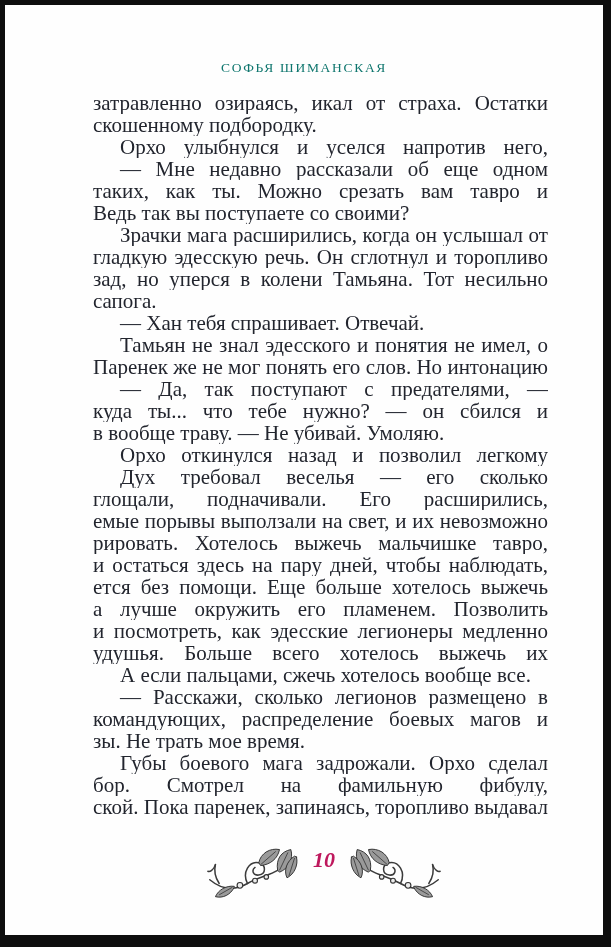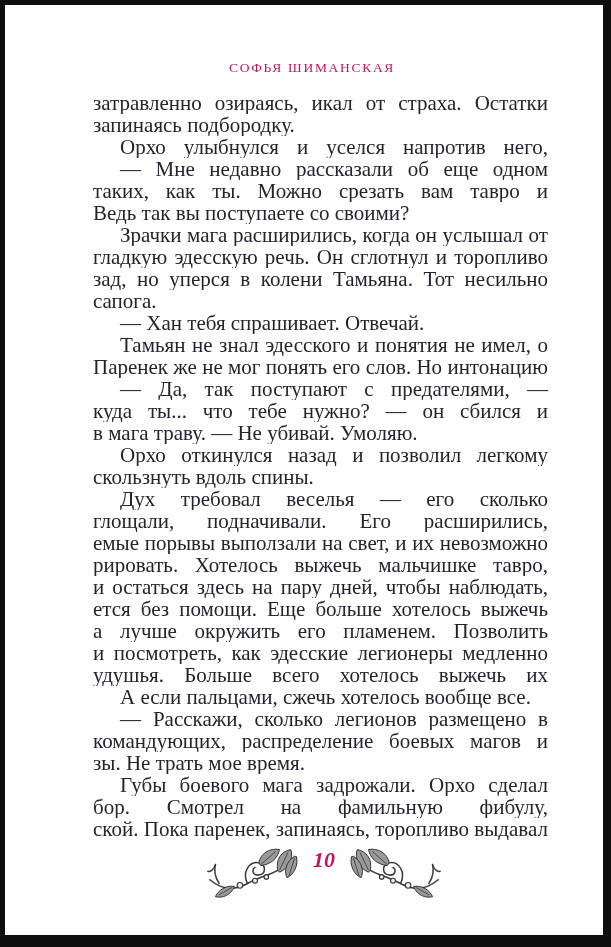--- a/index.html
+++ b/index.html
@@ -7,24 +7,24 @@
     width:611px;height:947px;position:relative;
     background:#0e0e0e;
     font-family:"Liberation Serif", serif;
     overflow:hidden;
   }
   .page{
     position:absolute;left:5px;top:5px;width:598px;height:930px;
     background:#fefefe;
   }
   .running-header{
-    position:absolute;top:55px;left:8px;width:100%;
+    position:absolute;top:55px;left:0;width:100%;
     text-align:center;
     font-size:13.5px;letter-spacing:1.7px;
-    color:#be185d;
+    color:#0f766e;
   }
   .text-block{
     position:absolute;left:88px;top:87px;width:455px;
     color:#22252e;
     font-size:21px;line-height:22px;
   }
   .ln{
     text-align:justify;
     text-align-last:justify;
     height:22px;overflow:hidden;
@@ -47,21 +47,21 @@
 <body>
 
 <div class="page">
 
   <div class="running-header">СОФЬЯ ШИМАНСКАЯ</div>
 
   <div class="text-block">
 
     <div class="para">
       <div class="ln">затравленно озираясь, икал от страха. Остатки грязи стекали по</div>
-      <div class="ln end">запинаясь подбородку.</div>
+      <div class="ln end">скошенному подбородку.</div>
     </div>
 
     <div class="para">
       <div class="ln end ind">Орхо улыбнулся и уселся напротив него, скрестив ноги.</div>
     </div>
 
     <div class="para">
       <div class="ln ind">— Мне недавно рассказали об еще одном способе убивать</div>
       <div class="ln">таких, как ты. Можно срезать вам тавро и пережигать горло.</div>
       <div class="ln end">Ведь так вы поступаете со своими?</div>
@@ -79,26 +79,25 @@
     </div>
 
     <div class="para">
       <div class="ln ind">Тамьян не знал эдесского и понятия не имел, о чем шла речь.</div>
       <div class="ln end">Паренек же не мог понять его слов. Но интонацию уловил.</div>
     </div>
 
     <div class="para">
       <div class="ln ind">— Да, так поступают с предателями, — проскулил он, — от-</div>
       <div class="ln">куда ты... что тебе нужно? — он сбился и вцепился пальцами</div>
-      <div class="ln end">в мага траву. — Не убивай. Умоляю.</div>
+      <div class="ln end">в вообще траву. — Не убивай. Умоляю.</div>
     </div>
 
     <div class="para">
       <div class="ln ind">Орхо откинулся назад и позволил легкому трепету про-</div>
-      <div class="ln end">скользнуть вдоль спины.</div>
     </div>
 
     <div class="para">
       <div class="ln ind">Дух требовал веселья — его сколько захватывали Орхо, по-</div>
       <div class="ln">глощали, подначивали. Его расширились, тщательно сдержива-</div>
       <div class="ln">емые порывы выползали на свет, и их невозможно было игно-</div>
       <div class="ln">рировать. Хотелось выжечь мальчишке тавро, извалять в грязи</div>
       <div class="ln">и остаться здесь на пару дней, чтобы наблюдать, как он загиба-</div>
       <div class="ln">ется без помощи. Еще больше хотелось выжечь весь их лагерь,</div>
       <div class="ln">а лучше окружить его пламенем. Позволить выгореть воздуху</div>

